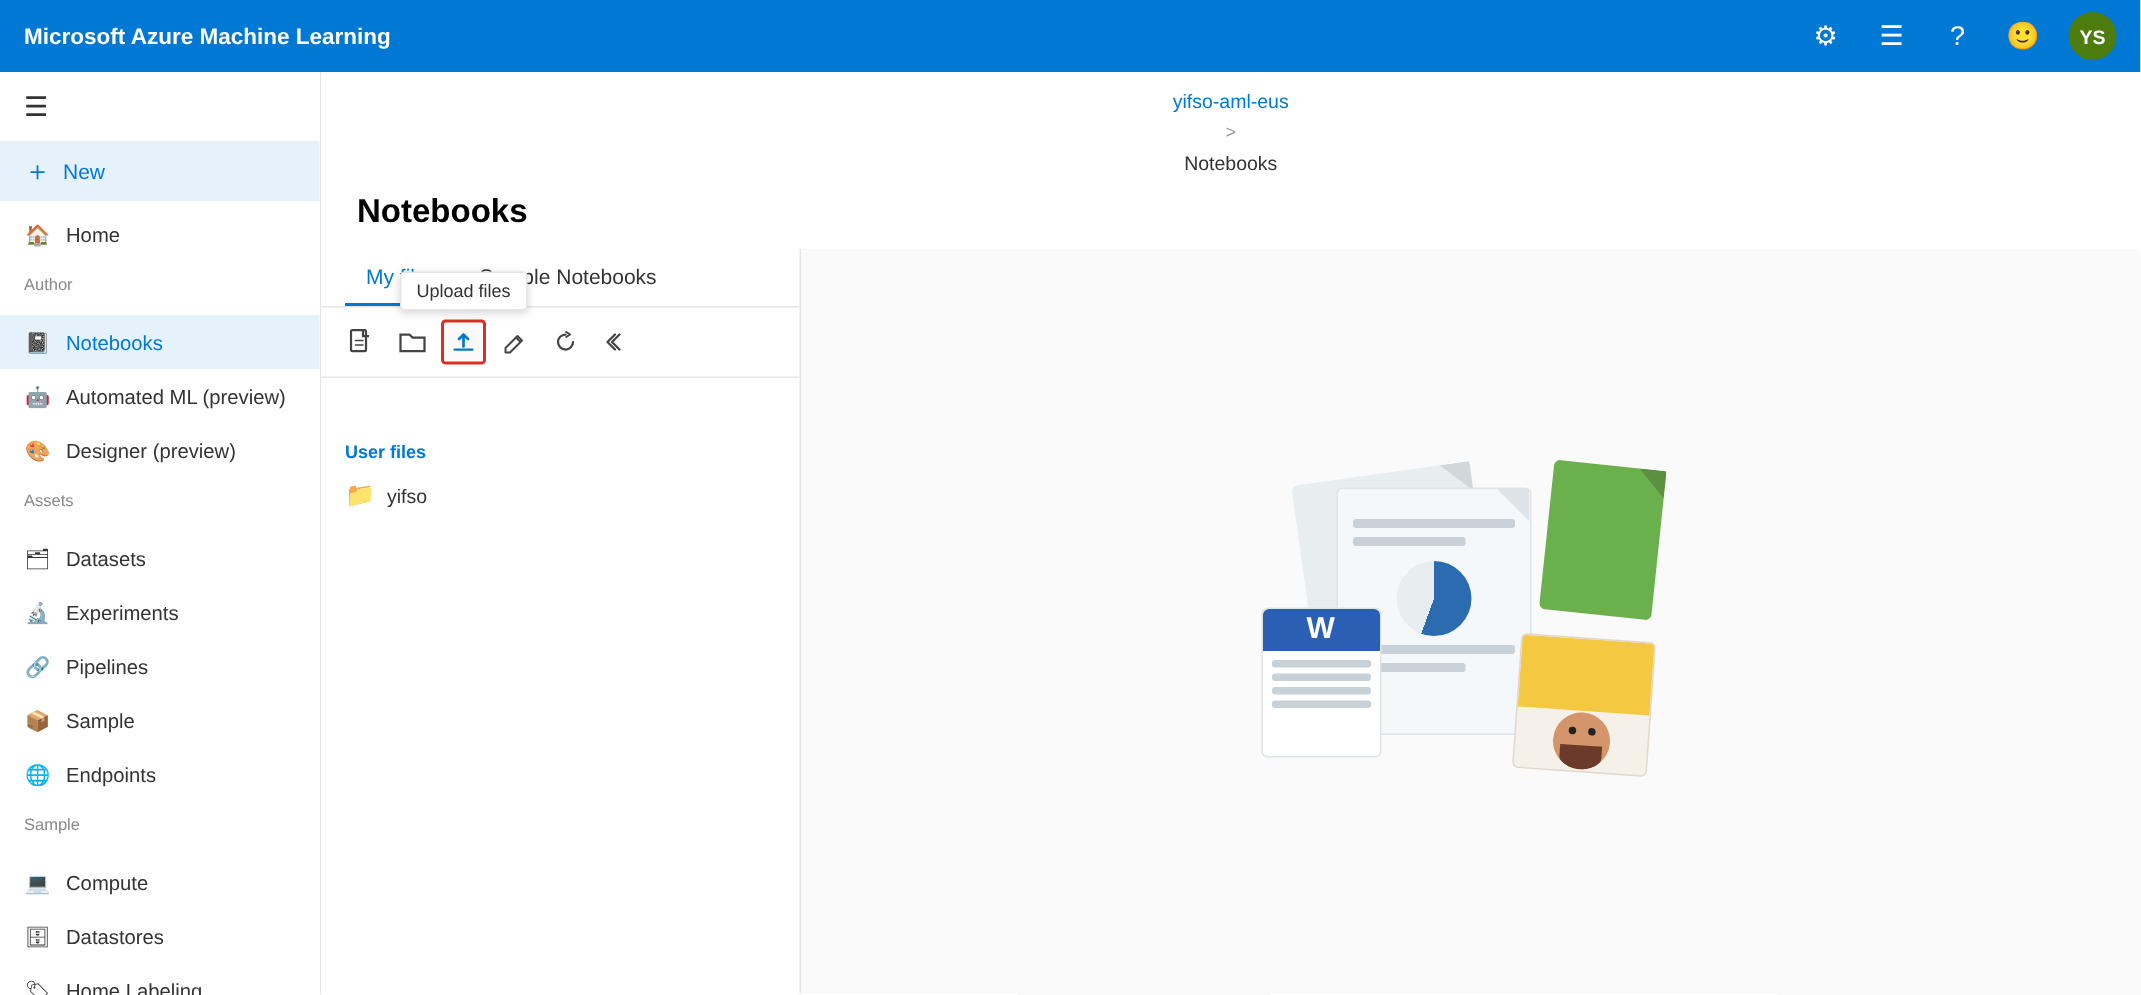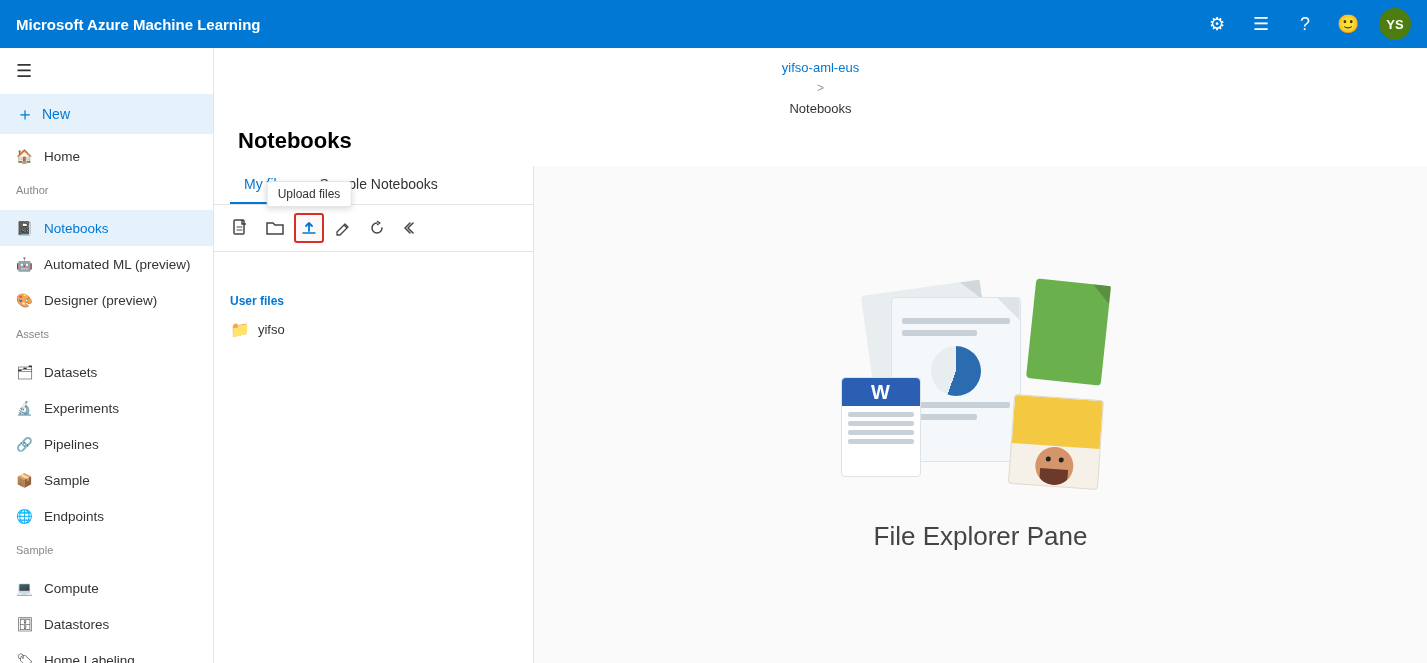--- a/index.html
+++ b/index.html
@@ -633,19 +633,18 @@
                 <div class="face-circle">
                   <div class="face-eyes">
                     <div class="eye"></div>
                     <div class="eye"></div>
                   </div>
                   <div class="face-beard"></div>
                 </div>
               </div>
             </div>
           </div>
-          <div class="illustration-title">File Explorer Pane</div>
         </div>
       </div>
 
     </div>
   </div>
 </div>
 
 </body></html>

